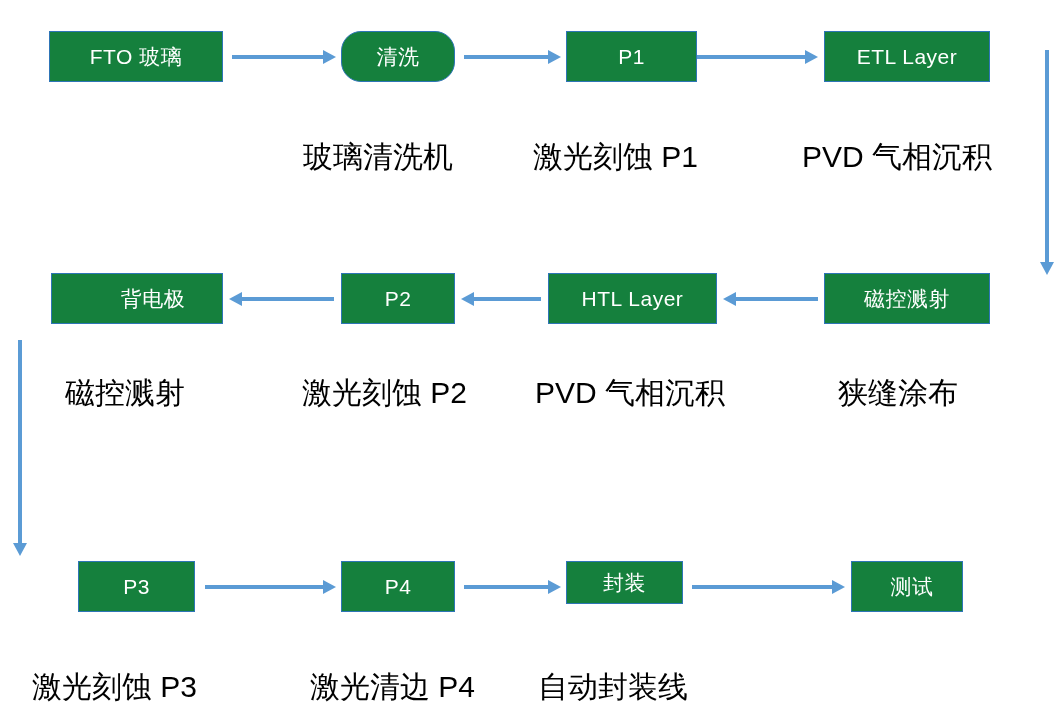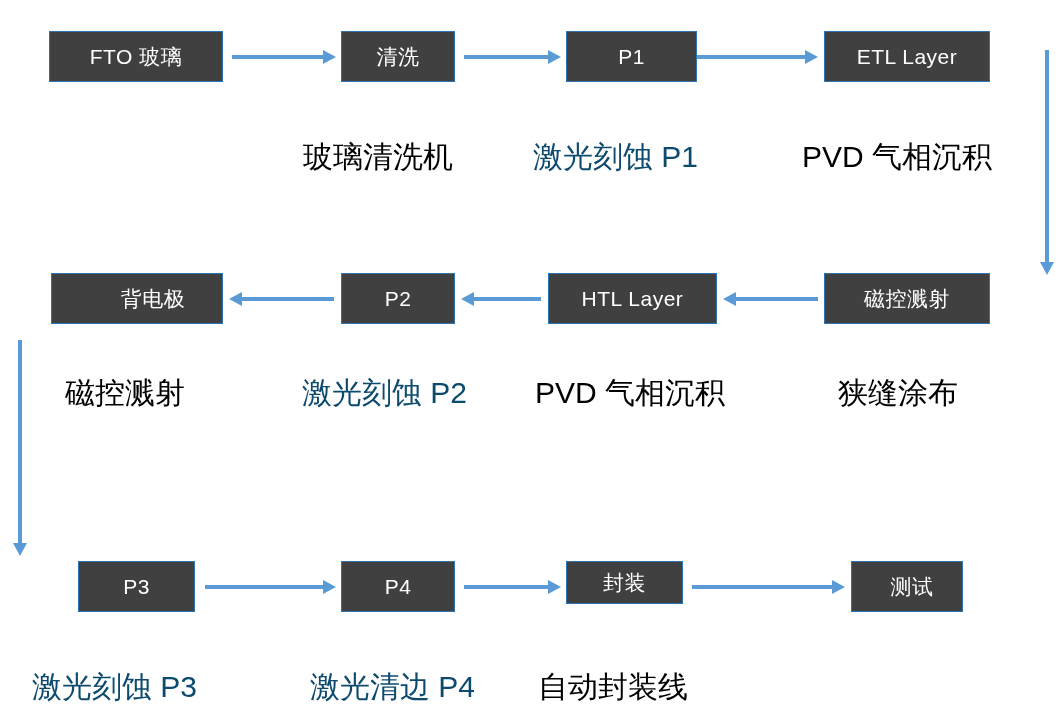--- a/index.html
+++ b/index.html
@@ -16,41 +16,41 @@
   }
   #canvas {
     position: absolute;
     left: 0; top: 0;
     width: 1062px;
     height: 718px;
   }
   .node {
     position: absolute;
     box-sizing: border-box;
-    background: #404040;
+    background: #15803d;
     border: 1px solid #2E75B6;
     color: #ffffff;
     display: flex;
     align-items: center;
     justify-content: center;
     font-size: 21px;
     line-height: 1;
     letter-spacing: 0.5px;
     white-space: nowrap;
     user-select: none;
   }
   .caption {
     position: absolute;
     font-size: 30px;
     line-height: 1;
     white-space: nowrap;
     color: #000000;
   }
   .caption.red {
-    color: #0c4a6e;
+    color: #000000;
   }
   svg.arrows {
     position: absolute;
     left: 0; top: 0;
     width: 1062px;
     height: 718px;
     pointer-events: none;
   }
   .arrow-line {
     stroke: #5B9BD5;
@@ -106,21 +106,21 @@
         <line class="arrow-line" x1="464" y1="587" x2="550" y2="587"></line>
         <polygon class="arrow-head" points="561,587 548,580 548,594"></polygon>
       </g>
       <g>
         <line class="arrow-line" x1="692" y1="587" x2="834" y2="587"></line>
         <polygon class="arrow-head" points="845,587 832,580 832,594"></polygon>
       </g>
     </svg>
   <div id="nodes-layer">
       <div class="node" style="left: 49px; top: 31px; width: 174px; height: 51px;">FTO 玻璃</div>
-      <div class="node" style="left: 341px; top: 31px; width: 114px; height: 51px;">清洗</div>
+      <div class="node" style="left: 341px; top: 31px; width: 114px; height: 51px; border-radius: 20px;">清洗</div>
       <div class="node" style="left: 566px; top: 31px; width: 131px; height: 51px;">P1</div>
       <div class="node" style="left: 824px; top: 31px; width: 166px; height: 51px;">ETL Layer</div>
       <div class="node" style="left: 51px; top: 273px; width: 172px; height: 51px; padding-left: 32px;">背电极</div>
       <div class="node" style="left: 341px; top: 273px; width: 114px; height: 51px;">P2</div>
       <div class="node" style="left: 548px; top: 273px; width: 169px; height: 51px;">HTL Layer</div>
       <div class="node" style="left: 824px; top: 273px; width: 166px; height: 51px;">磁控溅射</div>
       <div class="node" style="left: 78px; top: 561px; width: 117px; height: 51px;">P3</div>
       <div class="node" style="left: 341px; top: 561px; width: 114px; height: 51px;">P4</div>
       <div class="node" style="left: 566px; top: 561px; width: 117px; height: 43px;">封装</div>
       <div class="node" style="left: 851px; top: 561px; width: 112px; height: 51px; padding-left: 10px;">测试</div>

